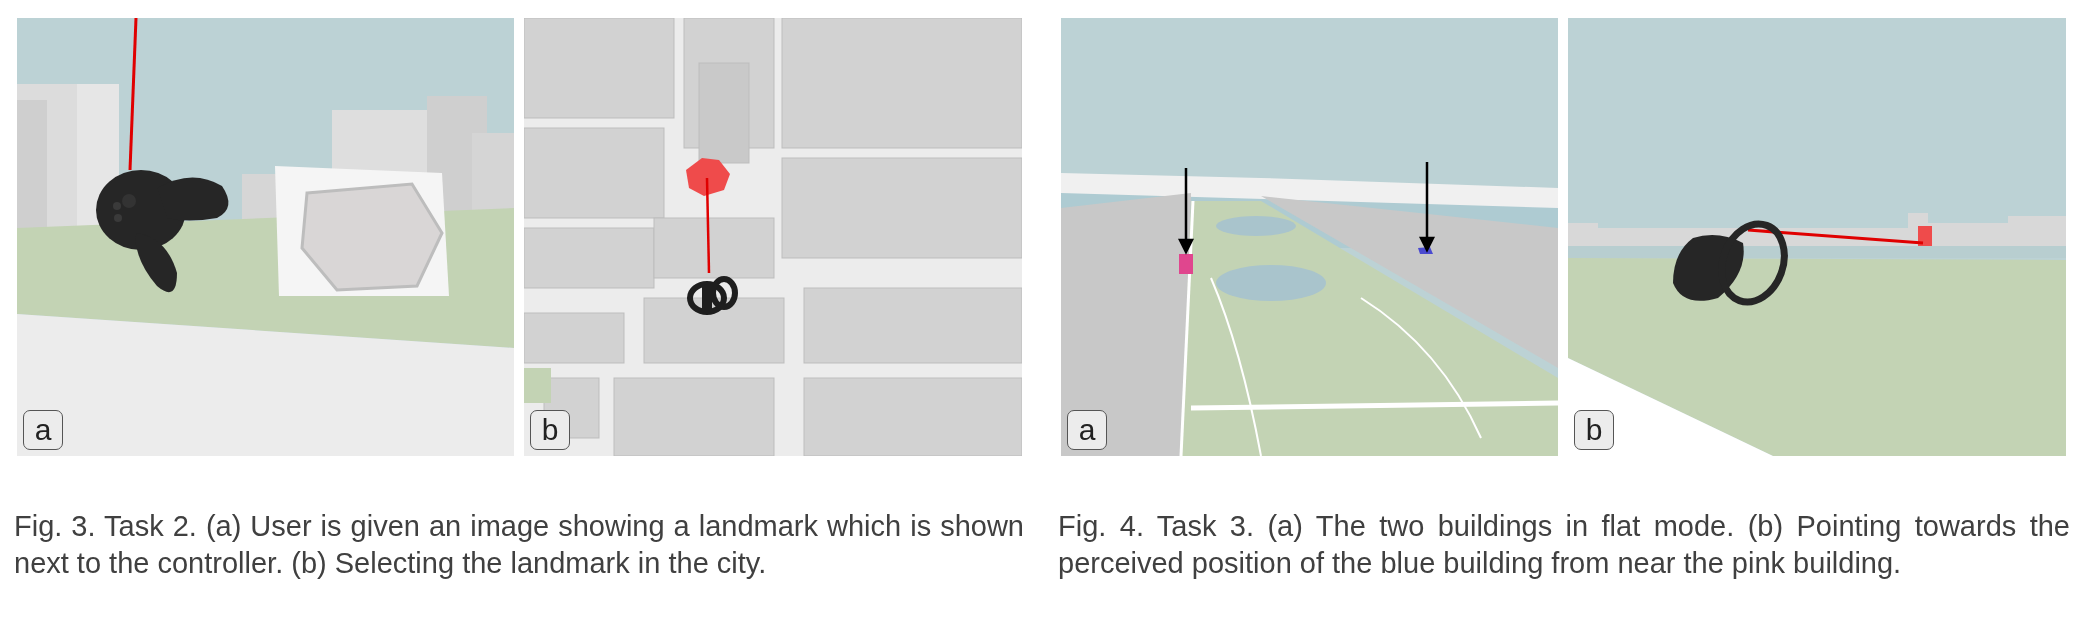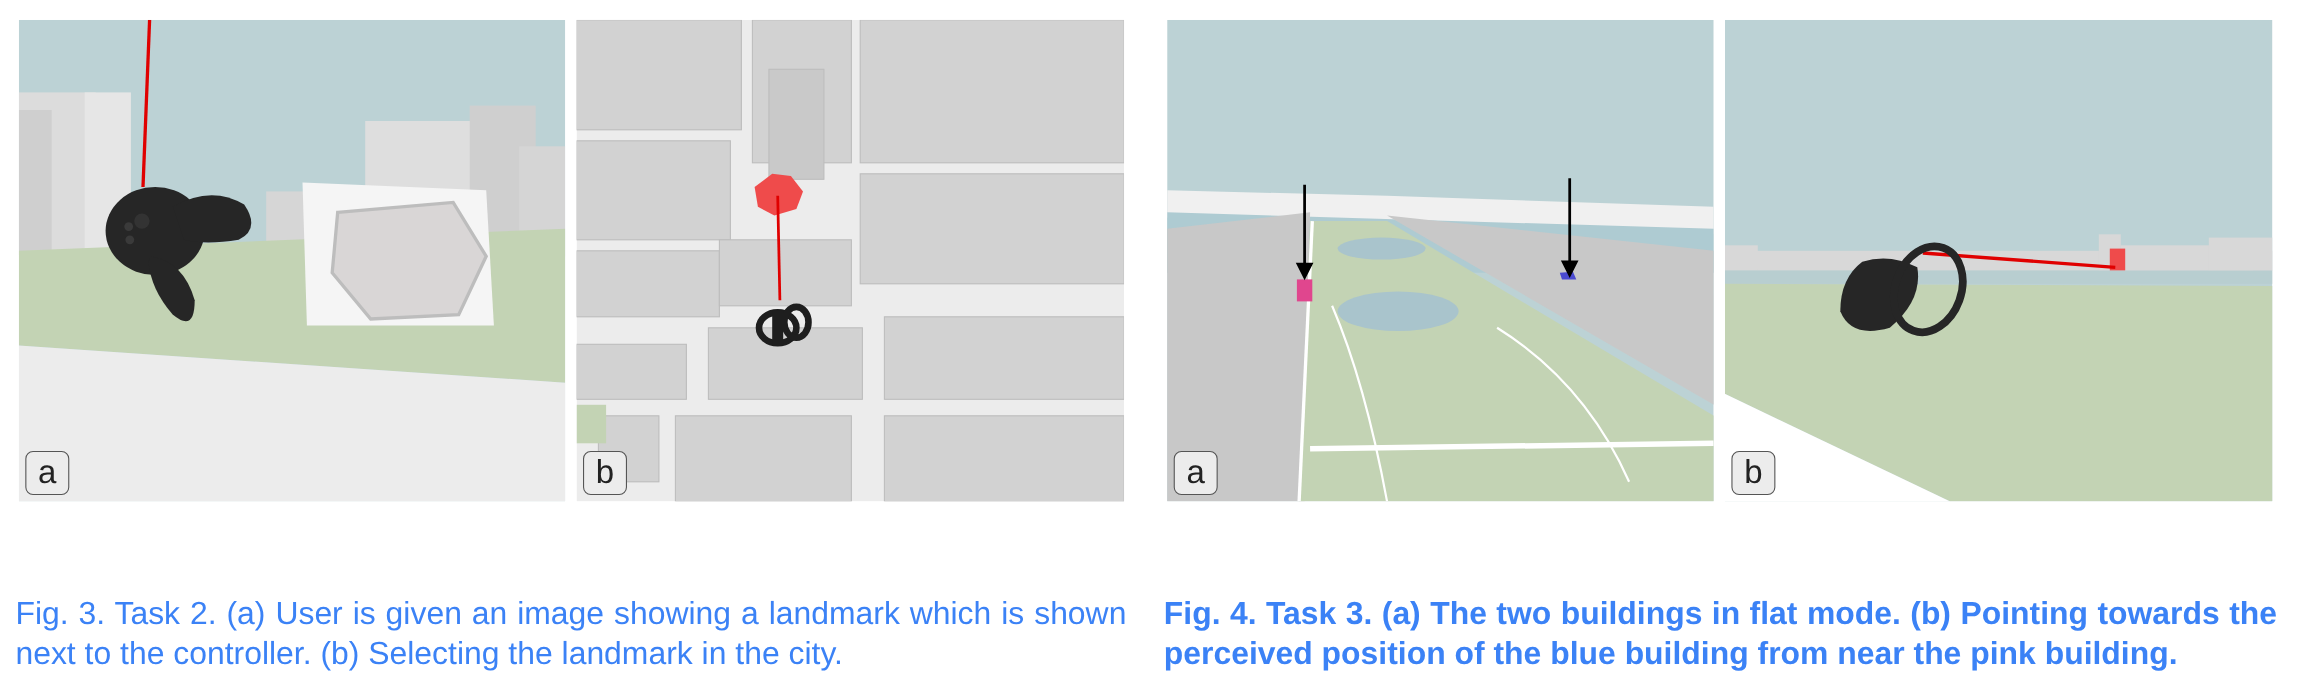--- a/index.html
+++ b/index.html
@@ -1,22 +1,22 @@
 <!DOCTYPE html>
 <html><head>
 <meta charset="utf-8">
 <style>
   html,body{margin:0;padding:0;background:#ffffff;}
   body{width:2094px;height:618px;position:relative;overflow:hidden;font-family:"Liberation Sans",sans-serif;}
   .panel{position:absolute;top:18px;height:438px;overflow:hidden;}
   .panel svg{display:block;width:100%;height:100%;}
   .label{position:absolute;left:6px;bottom:6px;width:40px;height:40px;border:1.5px solid #555;border-radius:7px;background:#ececec;color:#222;font-size:30px;line-height:38px;text-align:center;font-family:"Liberation Sans",sans-serif;box-sizing:border-box;}
-  .caption{position:absolute;top:508px;font-size:29px;line-height:37px;color:#3b82f6;text-align:justify;text-align-last:left;margin-top:32px;}
+  .caption{position:absolute;top:508px;font-size:29px;line-height:37px;color:#404040;text-align:justify;text-align-last:left;}
   #cap3{left:14px;width:1010px;}
-  #cap4{left:1058px;width:1012px;font-weight:bold;}
+  #cap4{left:1058px;width:1012px;}
 </style>
 </head>
 <body>
 
 <div class="panel" style="left:17px;width:497px;">
   <svg viewBox="0 0 497 438" preserveAspectRatio="none">
     <rect width="497" height="438" fill="#bcd2d5"></rect>
 
     <rect x="0" y="66" width="70" height="148" fill="#dcdcdc"></rect>
     <rect x="0" y="82" width="30" height="132" fill="#cfcfcf"></rect>

